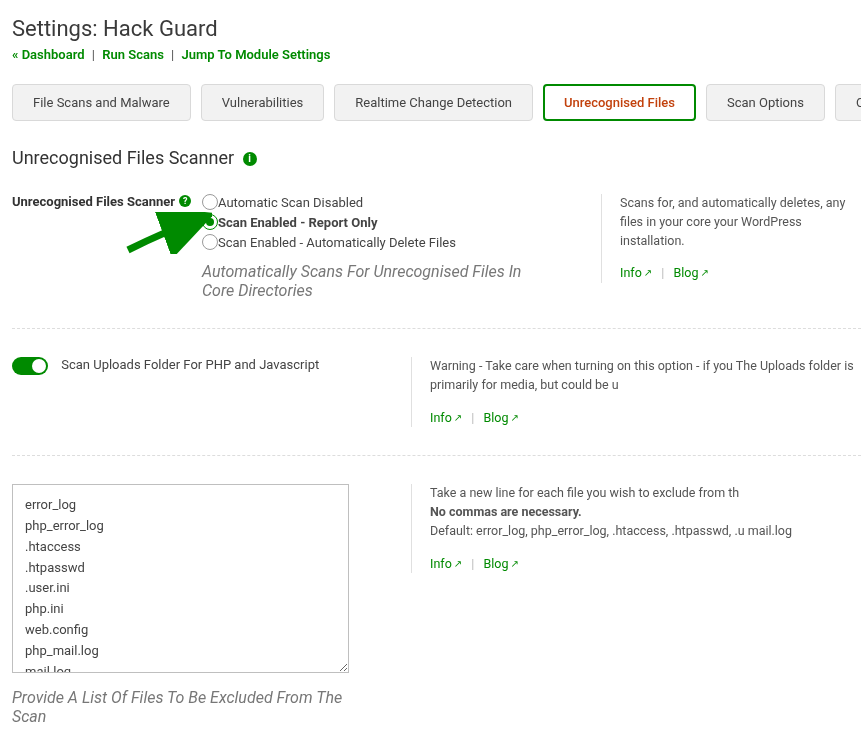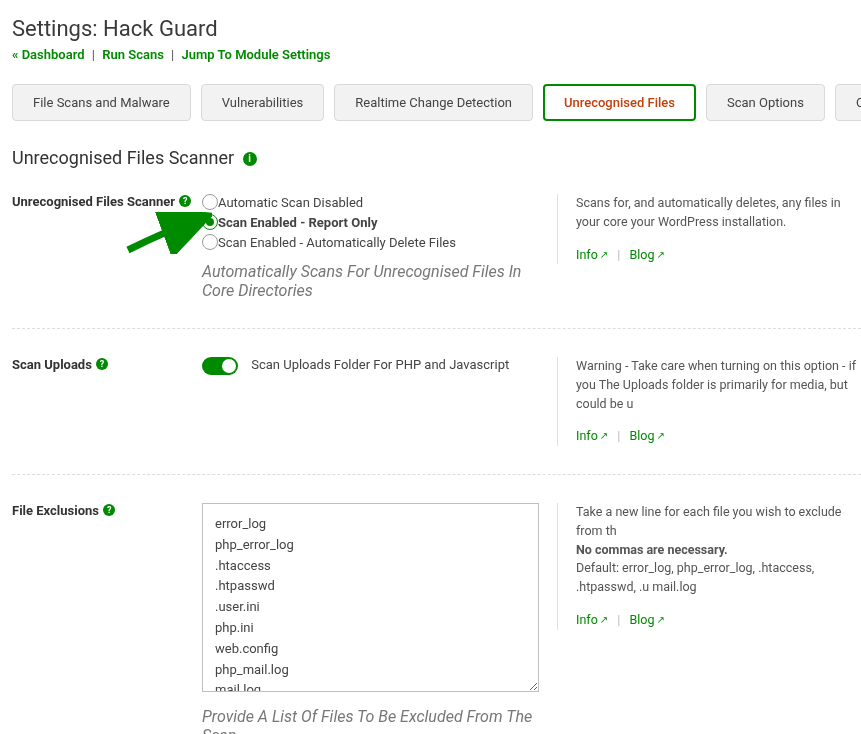--- a/index.html
+++ b/index.html
@@ -102,20 +102,21 @@
     flex: 0 0 355px;
     padding-right: 18px;
   }
   .row-desc {
     flex: 1 1 auto;
     border-left: 1px solid #e0e0e0;
     padding-left: 18px;
     font-size: 12.5px;
     color: #555;
     line-height: 1.5;
+    margin-left: 44px;
   }
   .row-desc .strong { font-weight: 700; }
 
   .radio-line {
     display:flex;align-items:center;
     margin-bottom:4px;
     cursor:pointer;
   }
   .radio {
     width:16px;height:16px;border-radius:50%;
@@ -238,43 +239,35 @@
     <span>Scans for, and automatically deletes, any files in your core your WordPress installation.</span>
     <div class="desc-links">
       <a href="#"><span>Info</span><span class="ext">↗</span></a>
       <span class="sep">|</span>
       <a href="#"><span>Blog</span><span class="ext">↗</span></a>
     </div>
   </div>
 </div>
 
 <div class="row">
-  <div class="row-label">
-    <span>Scan Uploads</span>
-    <span class="q">?</span>
-  </div>
   <div class="row-control">
     <span class="switch"></span>
     <span>Scan Uploads Folder For PHP and Javascript</span>
   </div>
   <div class="row-desc">
     <span>Warning - Take care when turning on this option - if you The Uploads folder is primarily for media, but could be u</span>
     <div class="desc-links">
       <a href="#"><span>Info</span><span class="ext">↗</span></a>
       <span class="sep">|</span>
       <a href="#"><span>Blog</span><span class="ext">↗</span></a>
     </div>
   </div>
 </div>
 
 <div class="row">
-  <div class="row-label">
-    <span>File Exclusions</span>
-    <span class="q">?</span>
-  </div>
   <div class="row-control">
     <textarea class="exclusions" style="">error_log
 php_error_log
 .htaccess
 .htpasswd
 .user.ini
 php.ini
 web.config
 php_mail.log
 mail.log</textarea>

